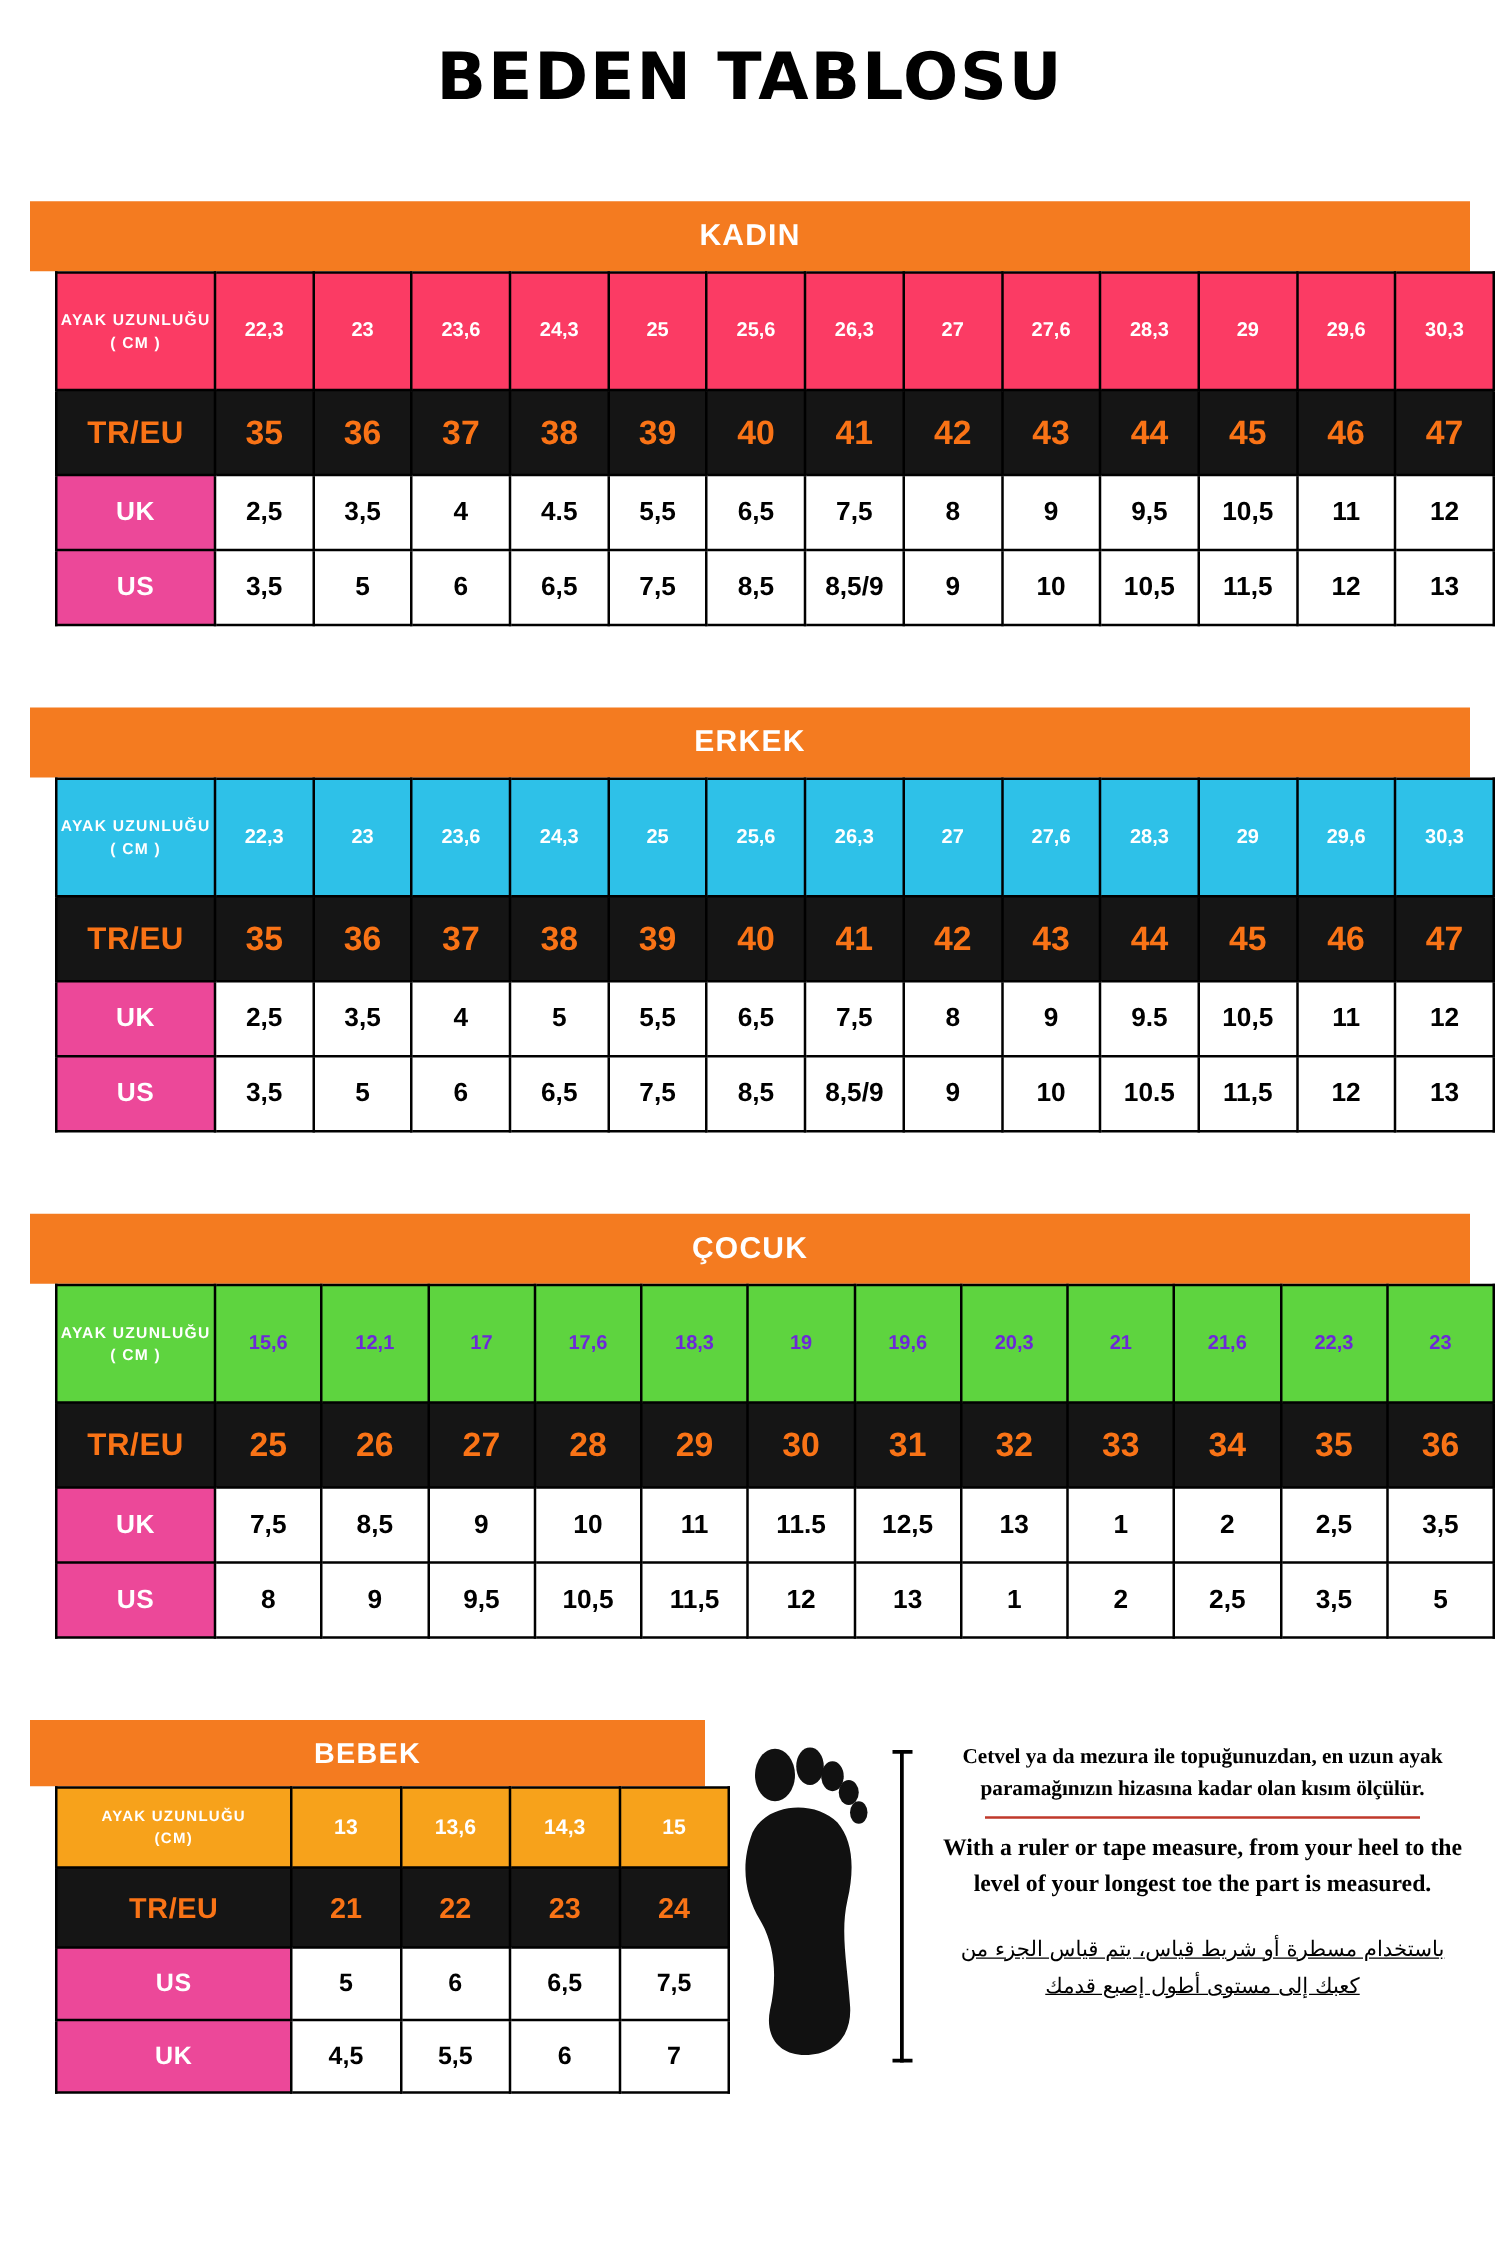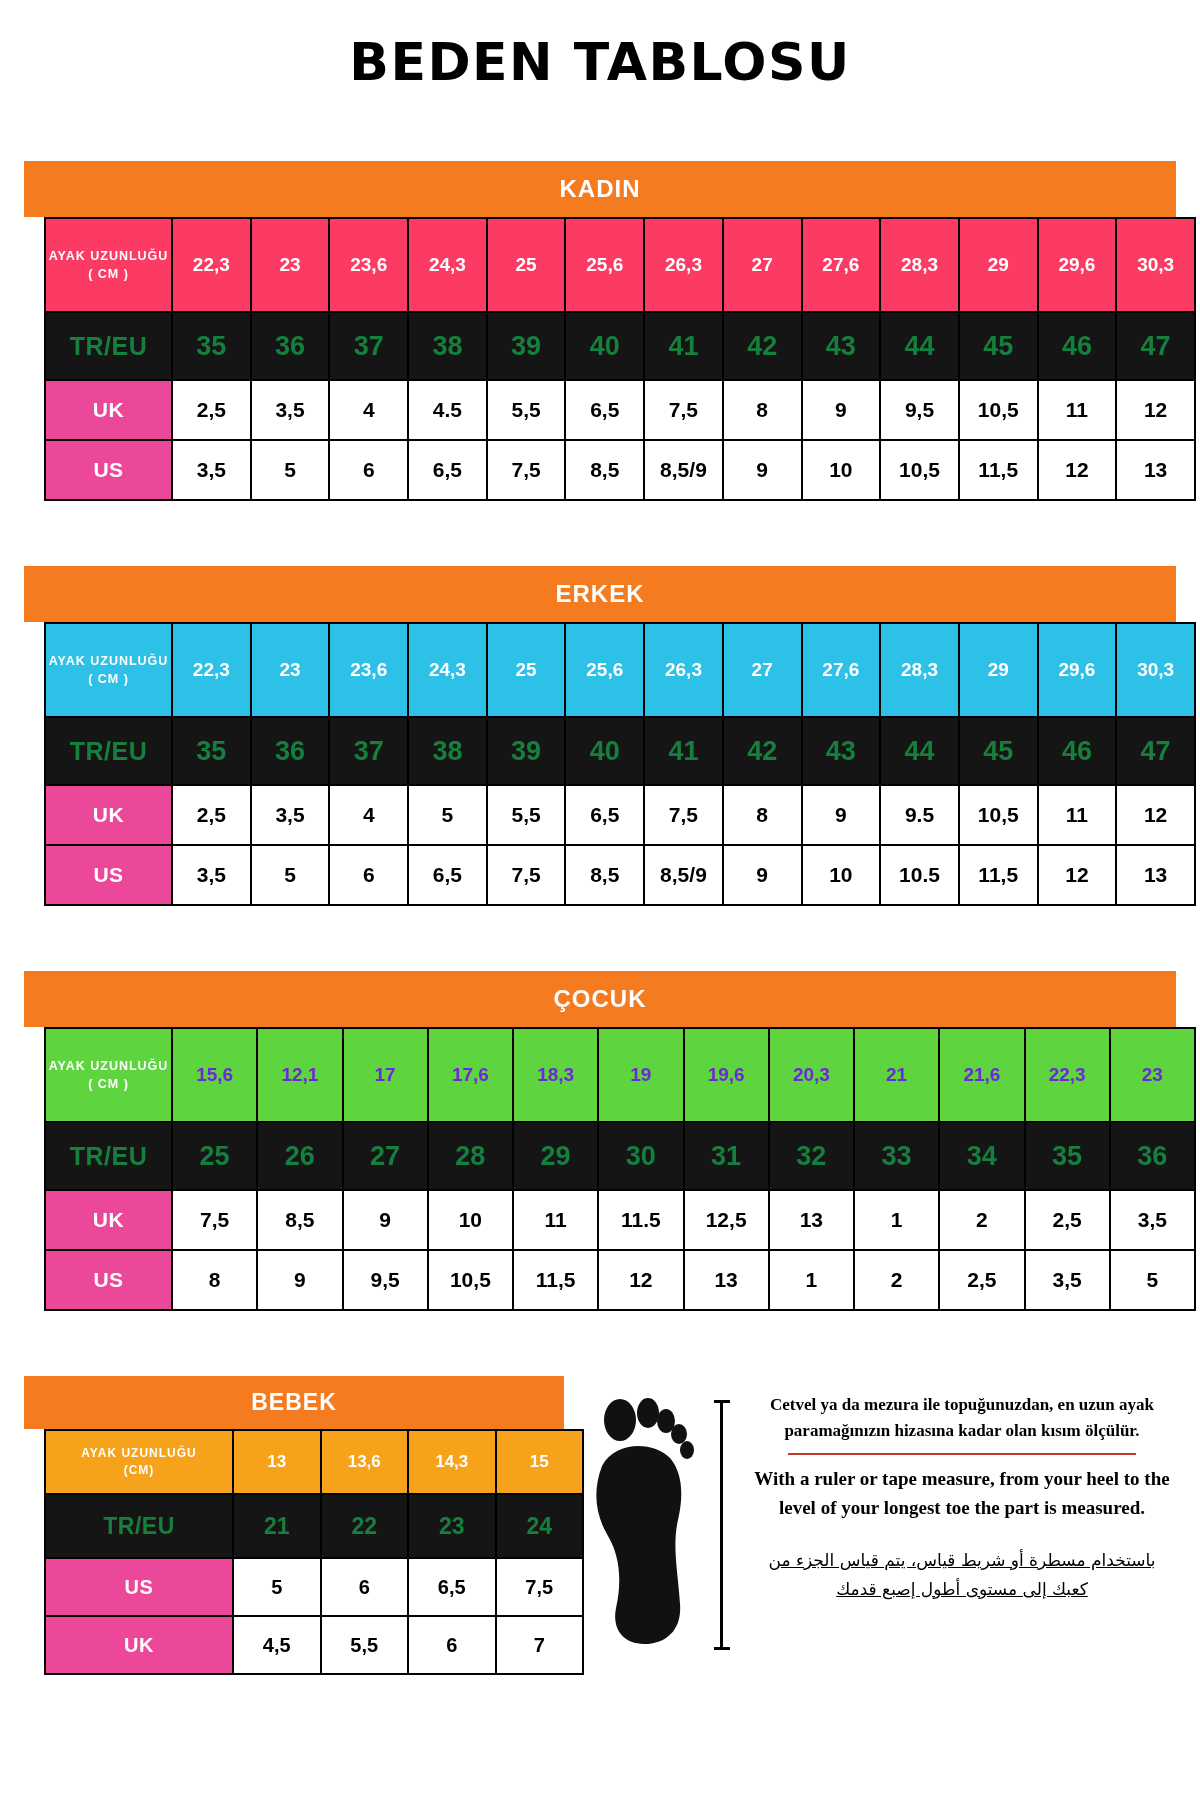--- a/index.html
+++ b/index.html
@@ -55,28 +55,28 @@
     font-size:19px;
     letter-spacing:.5px;
     width:125px;
   }
   td.lab.small{
     font-size:12.5px;
     letter-spacing:1px;
     line-height:1.45;
     color:#000;
   }
-  tr.len td{ height:92px; font-size:19px; font-weight:bold; }
+  tr.len td{ height:92px; font-size:16px; font-weight:bold; }
   tr.len.kadin td{ background:#fb3b64; color:#ffffff; }
   tr.len.erkek td{ background:#2ec1e8; color:#ffffff; }
   tr.len.cocuk td{ background:#5ed43f; color:#6d28d9; }
   tr.len.bebek td{ background:#f7a21b; color:#ffffff; }
   tr.len td.lab.small{ color:#ffffff; }
 
-  tr.treu td{ background:#151515; color:#15803d; font-size:27px; height:66px; }
+  tr.treu td{ background:#151515; color:#f97316; font-size:27px; height:66px; }
   tr.treu td.lab{ font-size:25px; }
 
   tr.uk td, tr.us td{ background:#ffffff; color:#000; }
   tr.uk td.lab, tr.us td.lab{ background:#ec4899; color:#fff; }
 
   
   .bottom{
     display:flex;
     gap:18px;
     align-items:flex-start;

